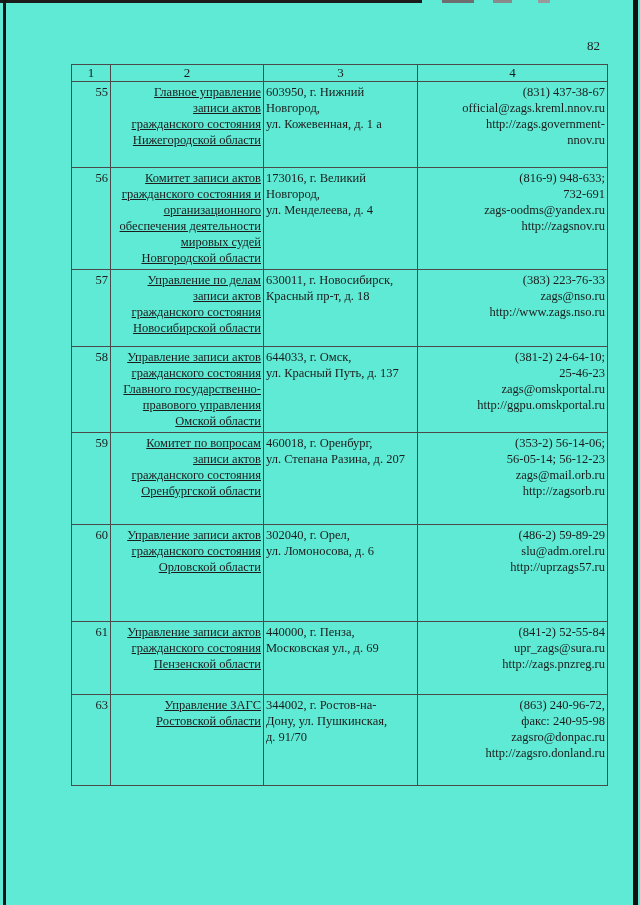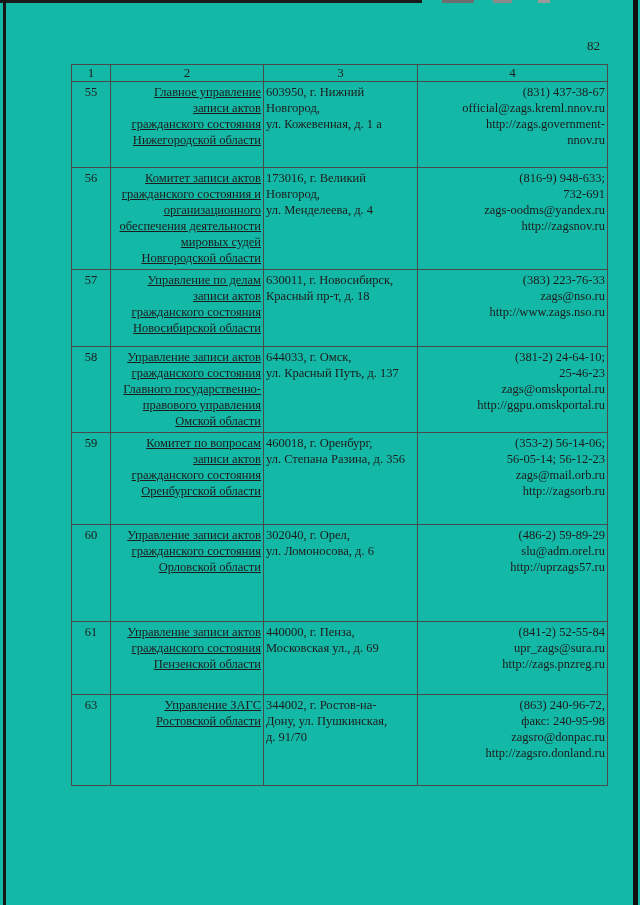--- a/index.html
+++ b/index.html
@@ -4,21 +4,21 @@
 <style>
   html, body {
     margin: 0;
     padding: 0;
     background: #ffffff;
   }
   .page {
     position: relative;
     width: 640px;
     height: 905px;
-    background: #14b8a6;
+    background: #5eead4;
     overflow: hidden;
     font-family: "Liberation Serif", serif;
     color: #1c1c1c;
   }
   
   .scan-edge-top {
     position: absolute;
     left: 0; top: 0;
     width: 640px; height: 3px;
     background: linear-gradient(to right,
@@ -72,21 +72,21 @@
     overflow: hidden;
     padding: 2px 2px 0 2px;
   }
   table.registry th {
     height: 15px;
     text-align: center;
     font-size: 13px;
     line-height: 14px;
     padding: 1px 0 0 0;
   }
-  td.cell-num { text-align: center; padding-top: 3px; margin-top: 28px; }
+  td.cell-num { text-align: right; padding-top: 3px; margin-top: 28px; }
   td.cell-name { text-align: right; padding-left: 9px; padding-top: 4px; text-decoration: underline; }
   td.cell-addr { text-align: left; padding-left: 7px; padding-top: 4px; }
   td.cell-contacts { text-align: right; padding-top: 4px; }
 </style>
 </head>
 <body>
 
 <div class="page">
   <div class="scan-edge-top"></div>
   <div class="scan-edge-left"></div>
@@ -166,21 +166,21 @@
 zags@omskportal.ru
 http://ggpu.omskportal.ru</td>
       </tr>
       <tr style="height:92px">
         <td class="cell-num">59</td>
         <td class="cell-name">Комитет по вопросам
 записи актов
 гражданского состояния
 Оренбургской области</td>
         <td class="cell-addr">460018, г. Оренбург,
-ул. Степана Разина, д. 356</td>
+ул. Степана Разина, д. 207</td>
         <td class="cell-contacts">(353-2) 56-14-06;
 56-05-14; 56-12-23
 zags@mail.orb.ru
 http://zagsorb.ru</td>
       </tr>
       <tr style="height:97px">
         <td class="cell-num">60</td>
         <td class="cell-name">Управление записи актов
 гражданского состояния
 Орловской области</td>

